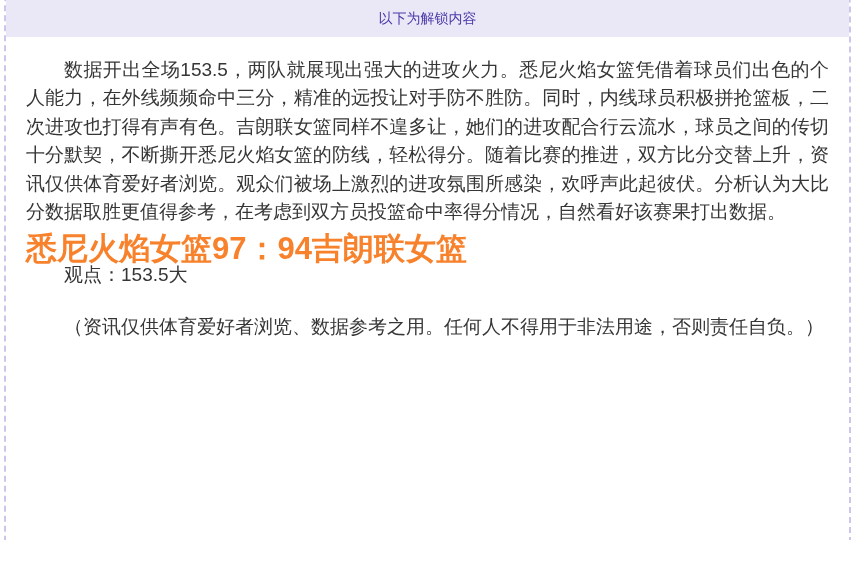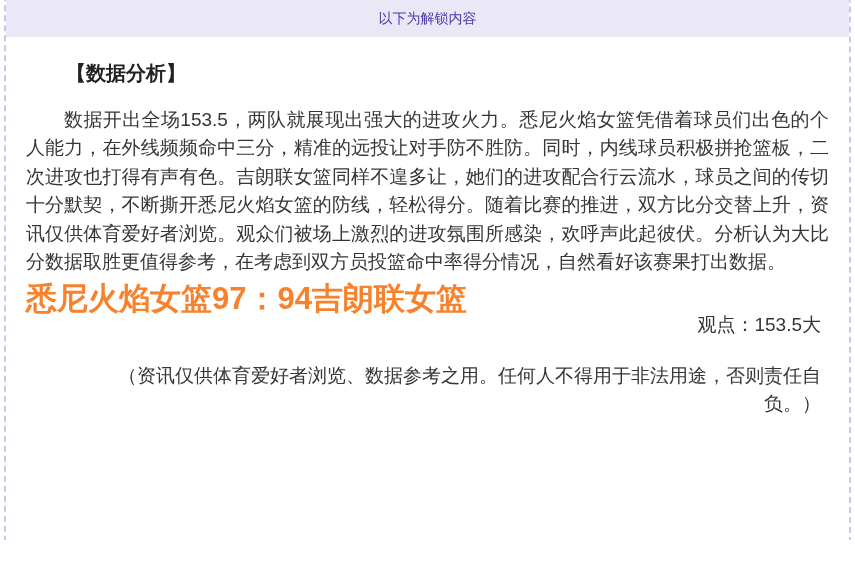--- a/index.html
+++ b/index.html
@@ -66,41 +66,39 @@
     font-size: 31px;
     line-height: 40px;
     font-weight: bold;
     color: #f8812c;
     text-align: left;
     white-space: nowrap;
   }
   .meta-line {
     line-height: 28px;
     text-indent: 2em;
-    margin: 8px;
-    text-align: right;
+    margin: 0;
   }
   .viewpoint   { margin-top: -8px; }
   .cutoff      { margin-top: 19px; }
   .copyright   { margin-top: 22px; }
-  .disclaimer  { margin-top: 24px; font-family: Liberation Mono, monospace; }
+  .disclaimer  { margin-top: 24px; }
 </style>
 </head>
 <body>
 
 <div class="viewport">
   <div class="page-frame">
 
     <div class="banner">
       <span class="banner-label">以下为解锁内容</span>
     </div>
 
     <div class="content">
 
-      <h2 class="heading">【数据分析】</h2>
 
       <p class="body-paragraph">数据开出全场153.5，两队就展现出强大的进攻火力。悉尼火焰女篮凭借着球员们出色的个人能力，在外线频频命中三分，精准的远投让对手防不胜防。同时，内线球员积极拼抢篮板，二次进攻也打得有声有色。吉朗联女篮同样不遑多让，她们的进攻配合行云流水，球员之间的传切十分默契，不断撕开悉尼火焰女篮的防线，轻松得分。随着比赛的推进，双方比分交替上升，资讯仅供体育爱好者浏览。观众们被场上激烈的进攻氛围所感染，欢呼声此起彼伏。分析认为大比分数据取胜更值得参考，在考虑到双方员投篮命中率得分情况，自然看好该赛果打出数据。</p>
 
       <div class="score-headline">悉尼火焰女篮97：94吉朗联女篮</div>
 
       <p class="meta-line viewpoint">观点：153.5大</p>
 
 
 
       <p class="meta-line disclaimer">（资讯仅供体育爱好者浏览、数据参考之用。任何人不得用于非法用途，否则责任自负。）</p>

